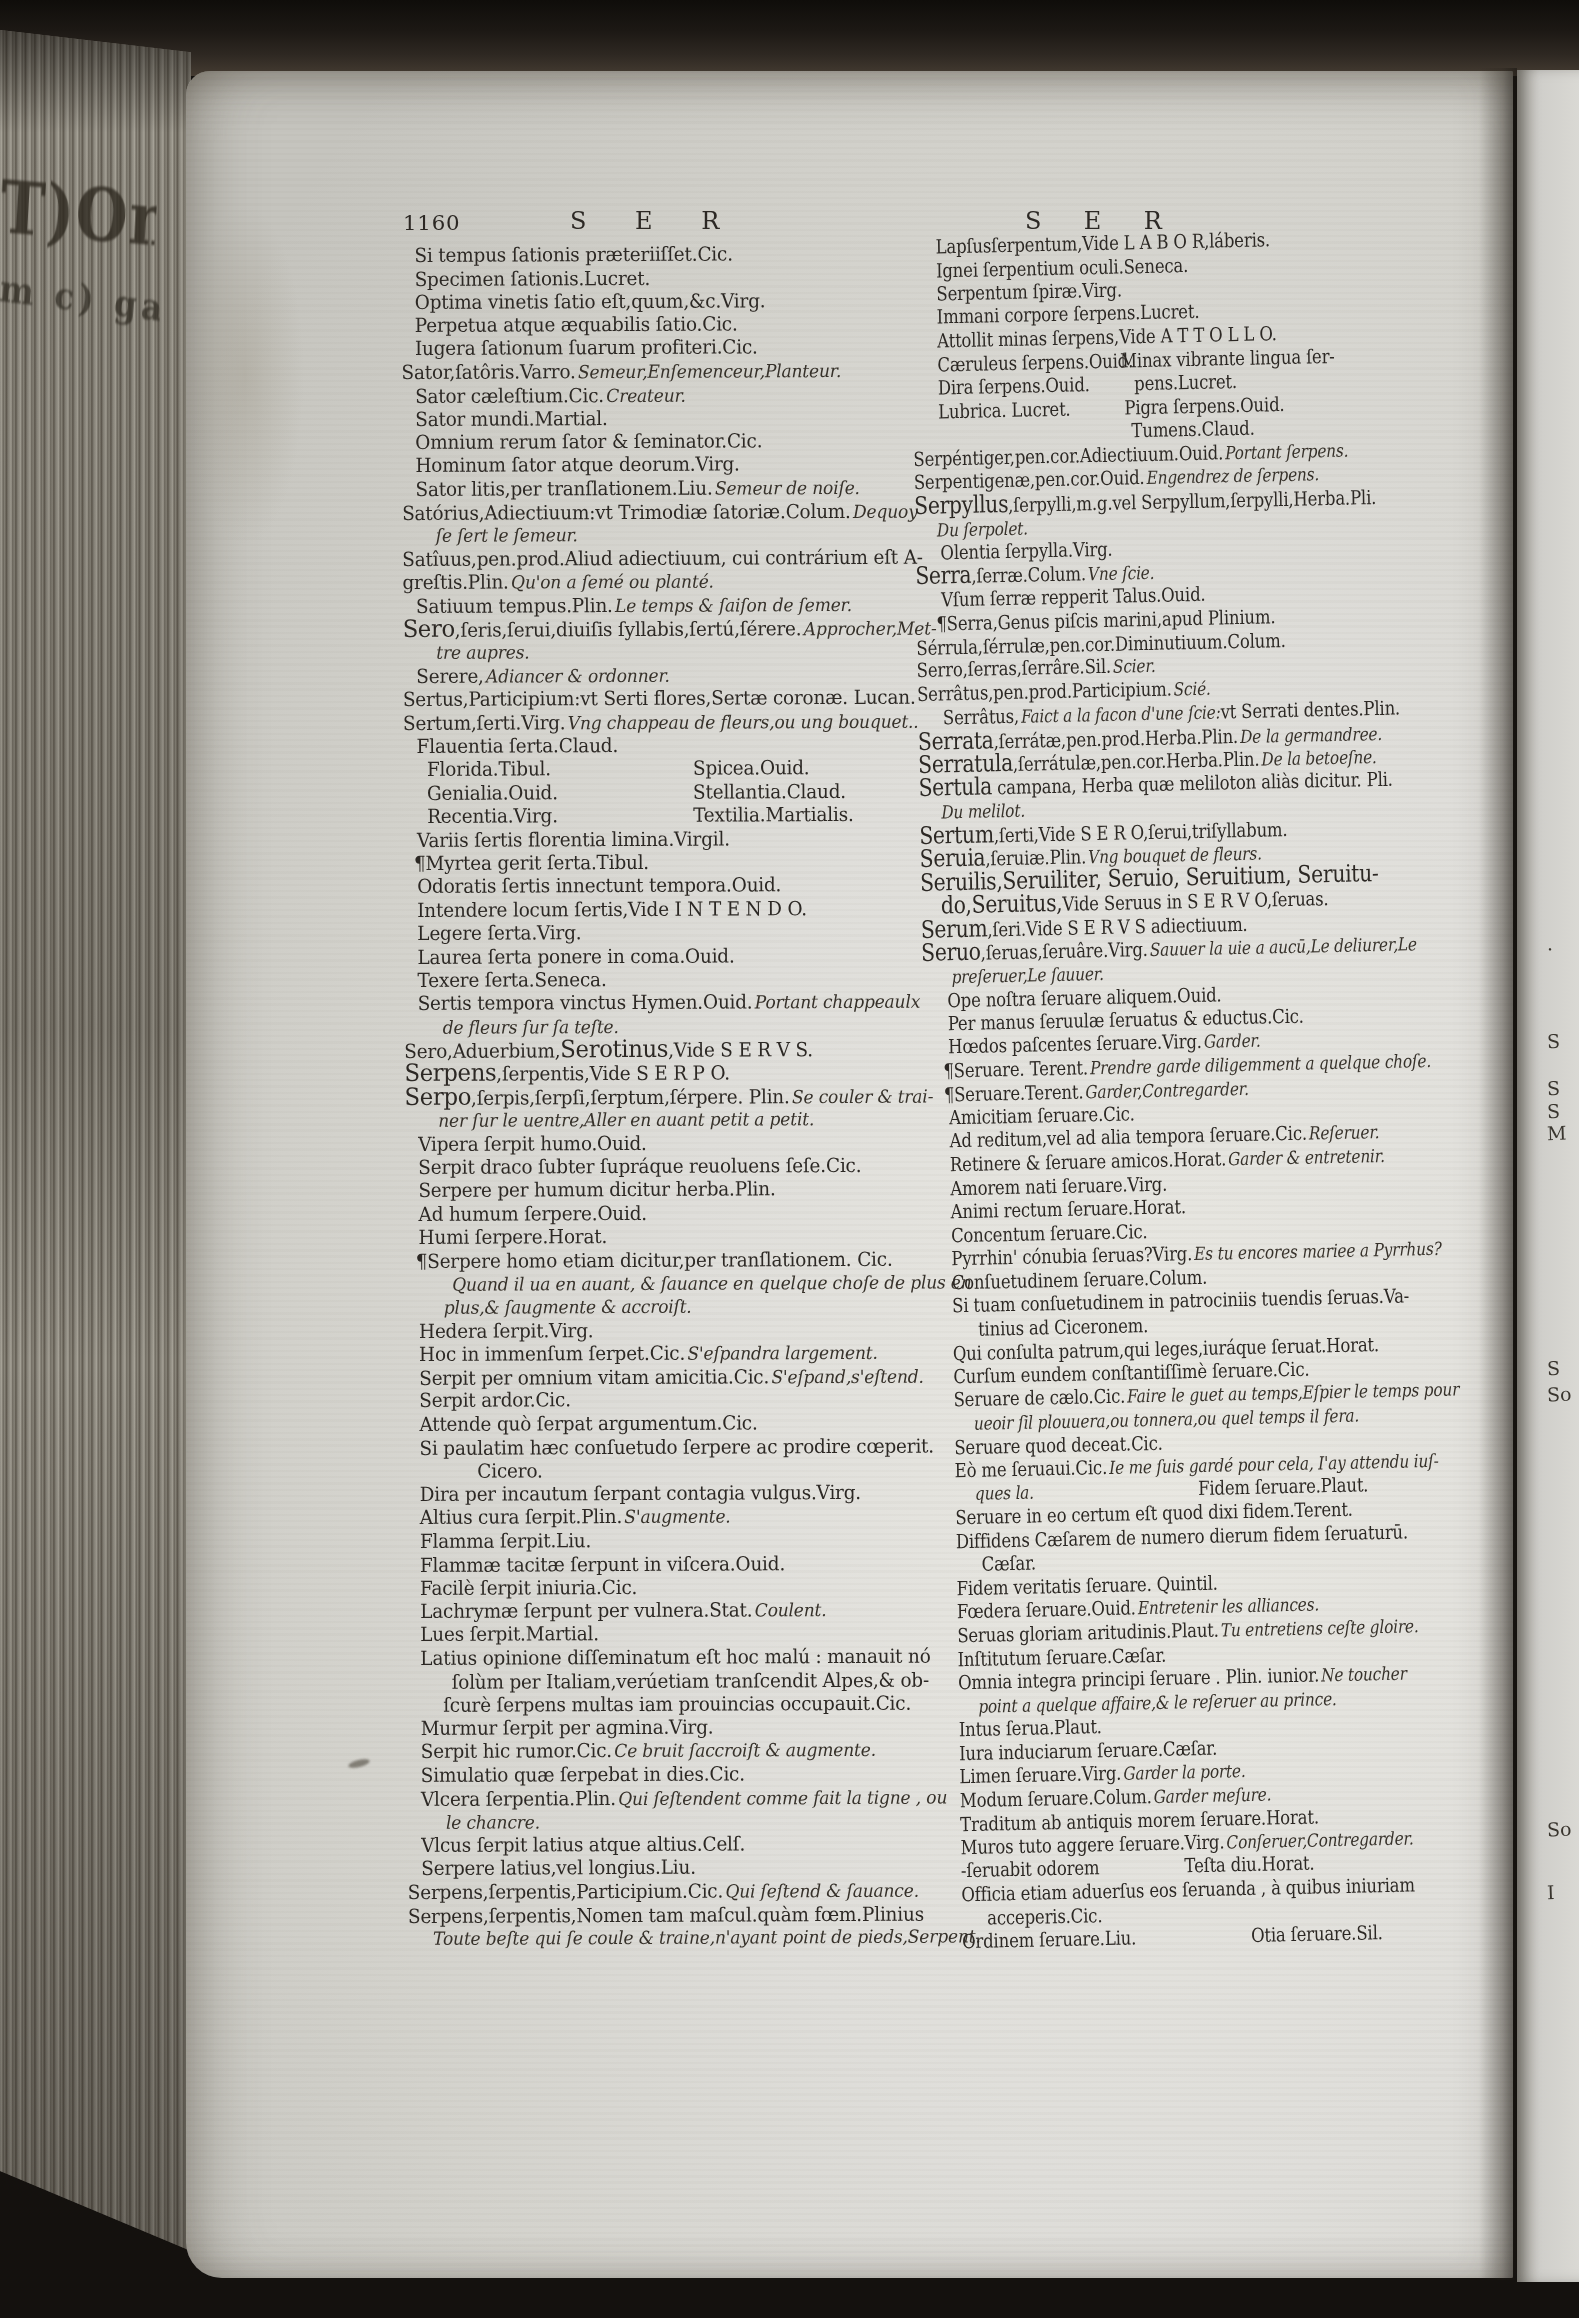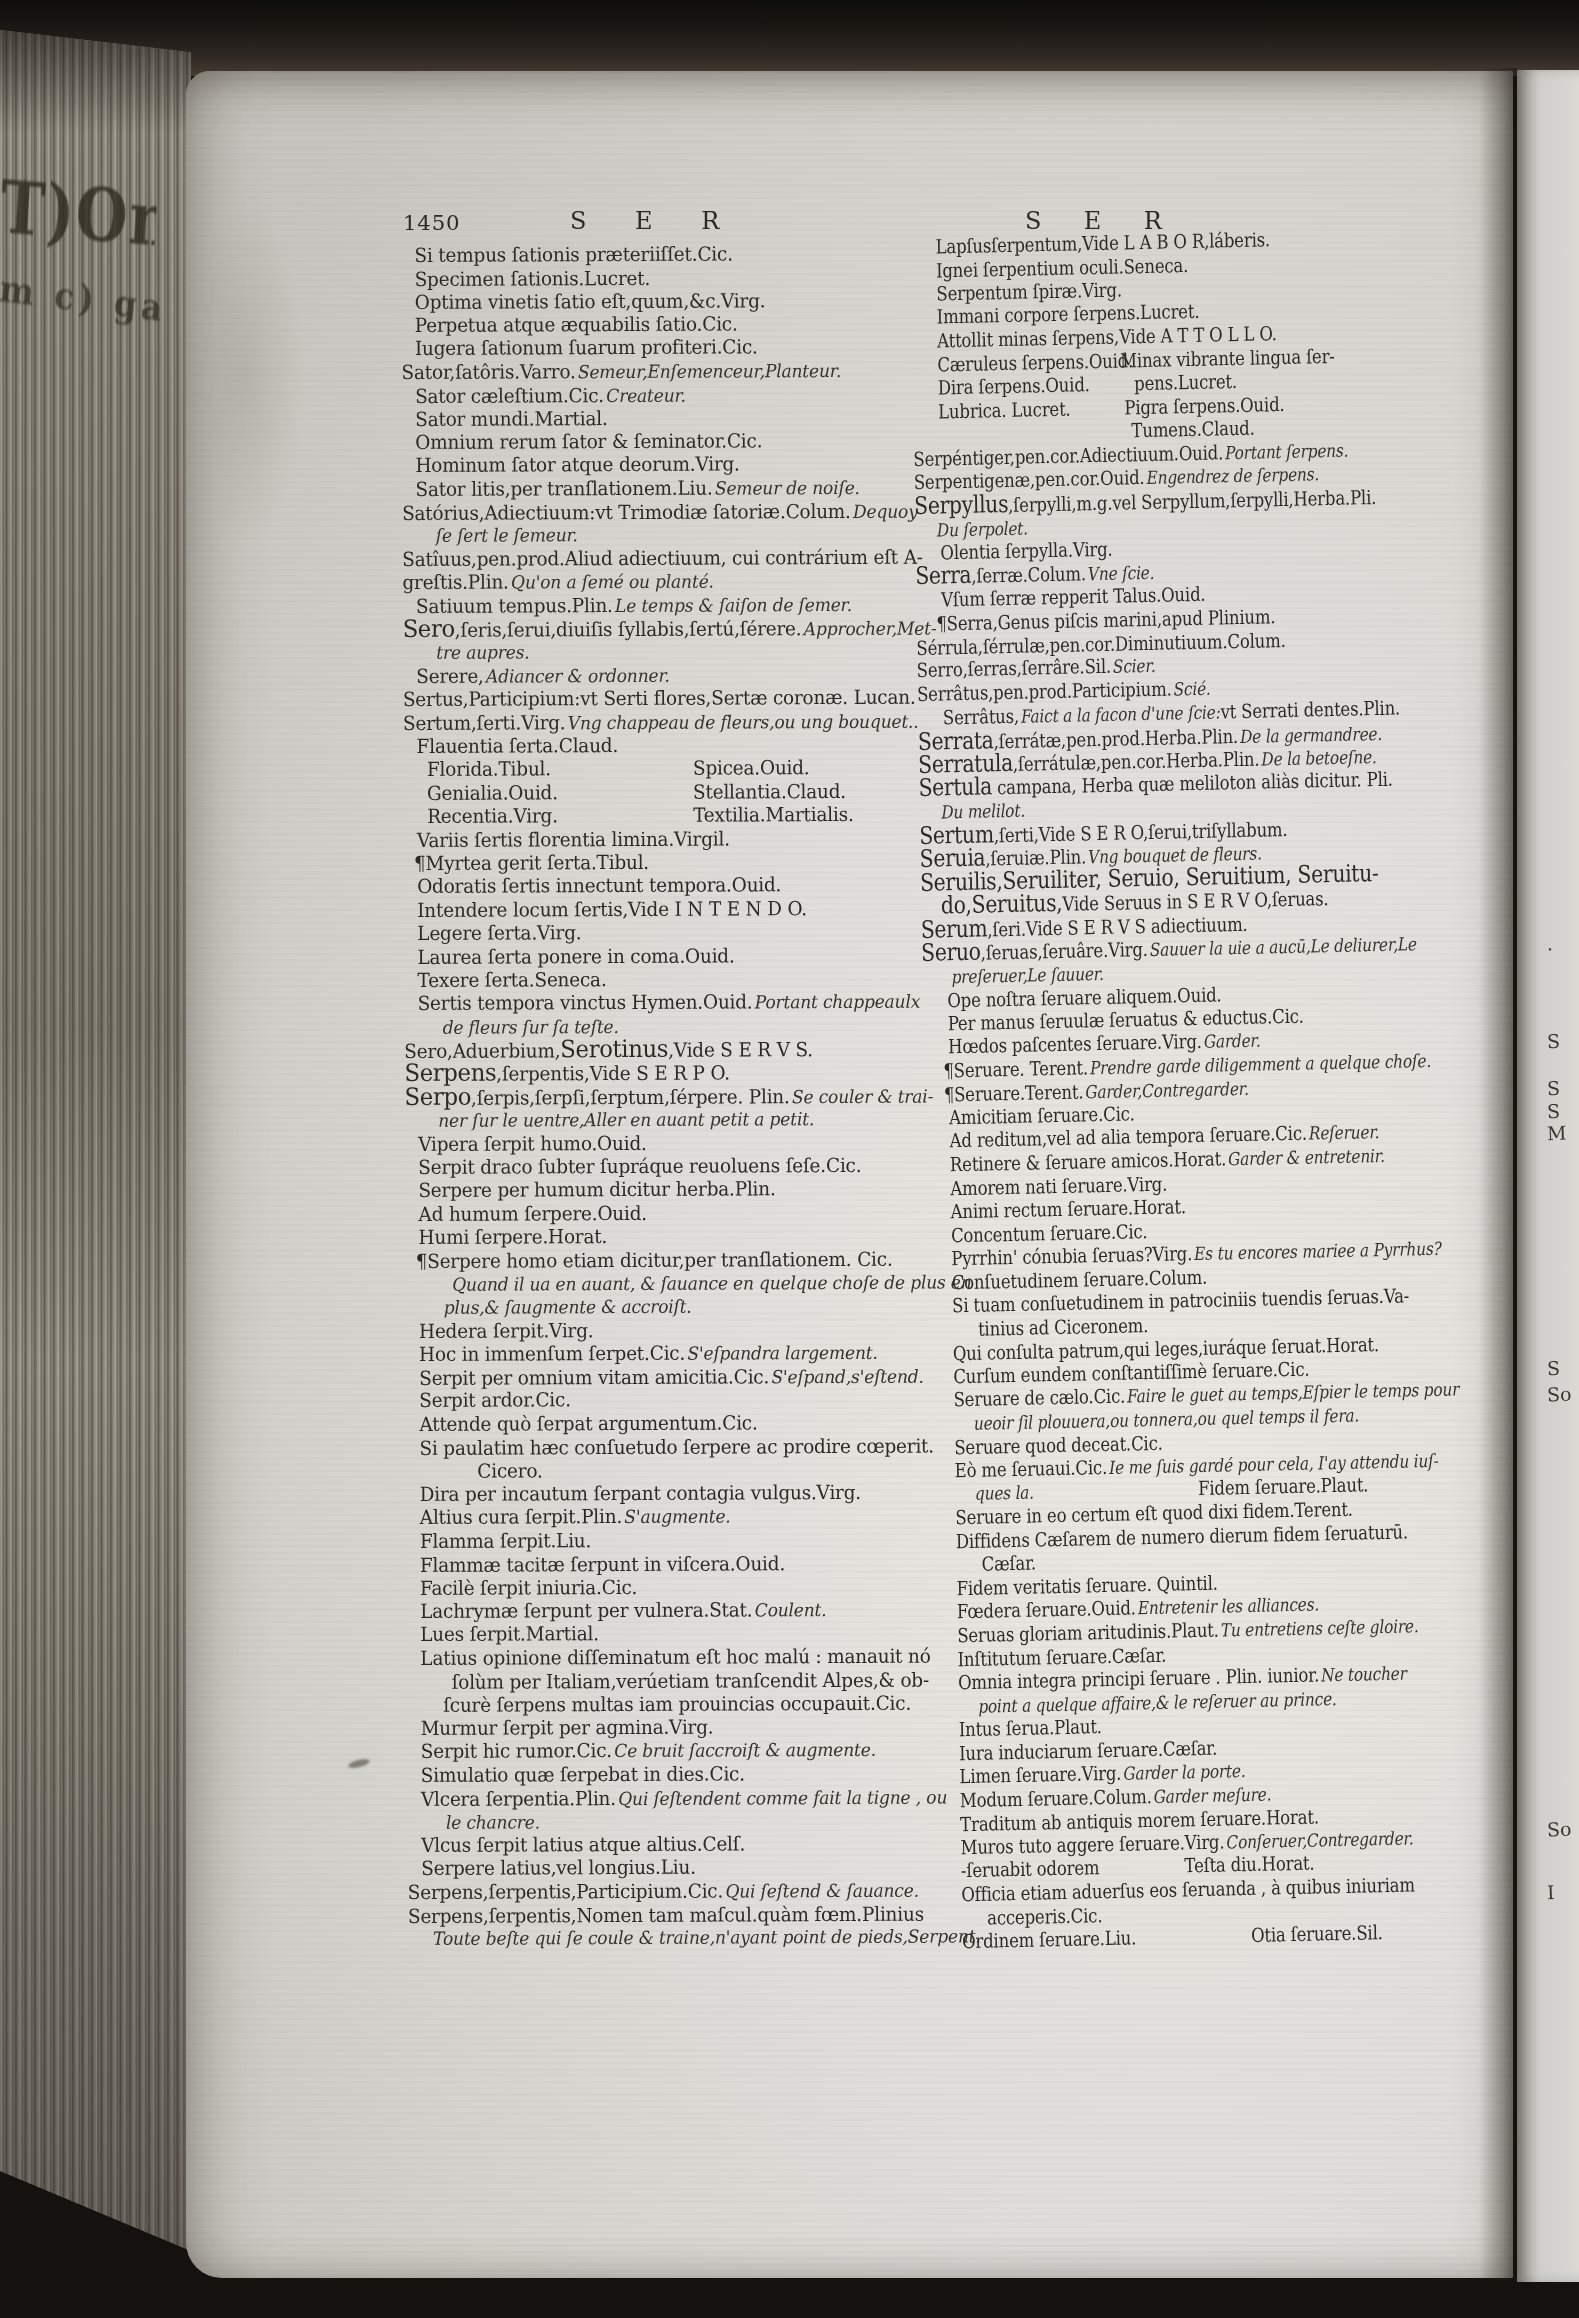--- a/index.html
+++ b/index.html
@@ -98,21 +98,21 @@
 <div class="top-band"></div>
 <div class="fore-edge">
   <div class="edge-mark1">T)On</div>
   <div class="edge-mark2">m c) gaj</div>
 </div>
 
 <div class="paper"></div>
 <div class="stain"></div>
 <div class="smudge"></div>
 
-<div class="page-number">1450</div>
+<div class="page-number">1160</div>
 <div class="running-head" id="headL">S E R</div>
 <div class="running-head" id="headR">S E R</div>
 
 <div class="col" id="colL">
     <div class="tl" style="top: 0px; left: 14.2px;"><span class="s-r">Si tempus ſationis præteriiſſet.Cic.</span></div>
     <div class="tl" style="top: 24px; left: 14.2px;"><span class="s-r">Specimen ſationis.Lucret.</span></div>
     <div class="tl" style="top: 47px; left: 14.2px;"><span class="s-r">Optima vinetis ſatio eſt,quum,&amp;c.Virg.</span></div>
     <div class="tl" style="top: 70px; left: 14.2px;"><span class="s-r">Perpetua atque æquabilis ſatio.Cic.</span></div>
     <div class="tl" style="top: 93px; left: 14.2px;"><span class="s-r">Iugera ſationum ſuarum profiteri.Cic.</span></div>
     <div class="tl" style="top: 117px; left: 0px;"><span class="s-r">Sator,ſatôris.Varro.</span><span class="s-i">Semeur,Enſemenceur,Planteur.</span></div>

